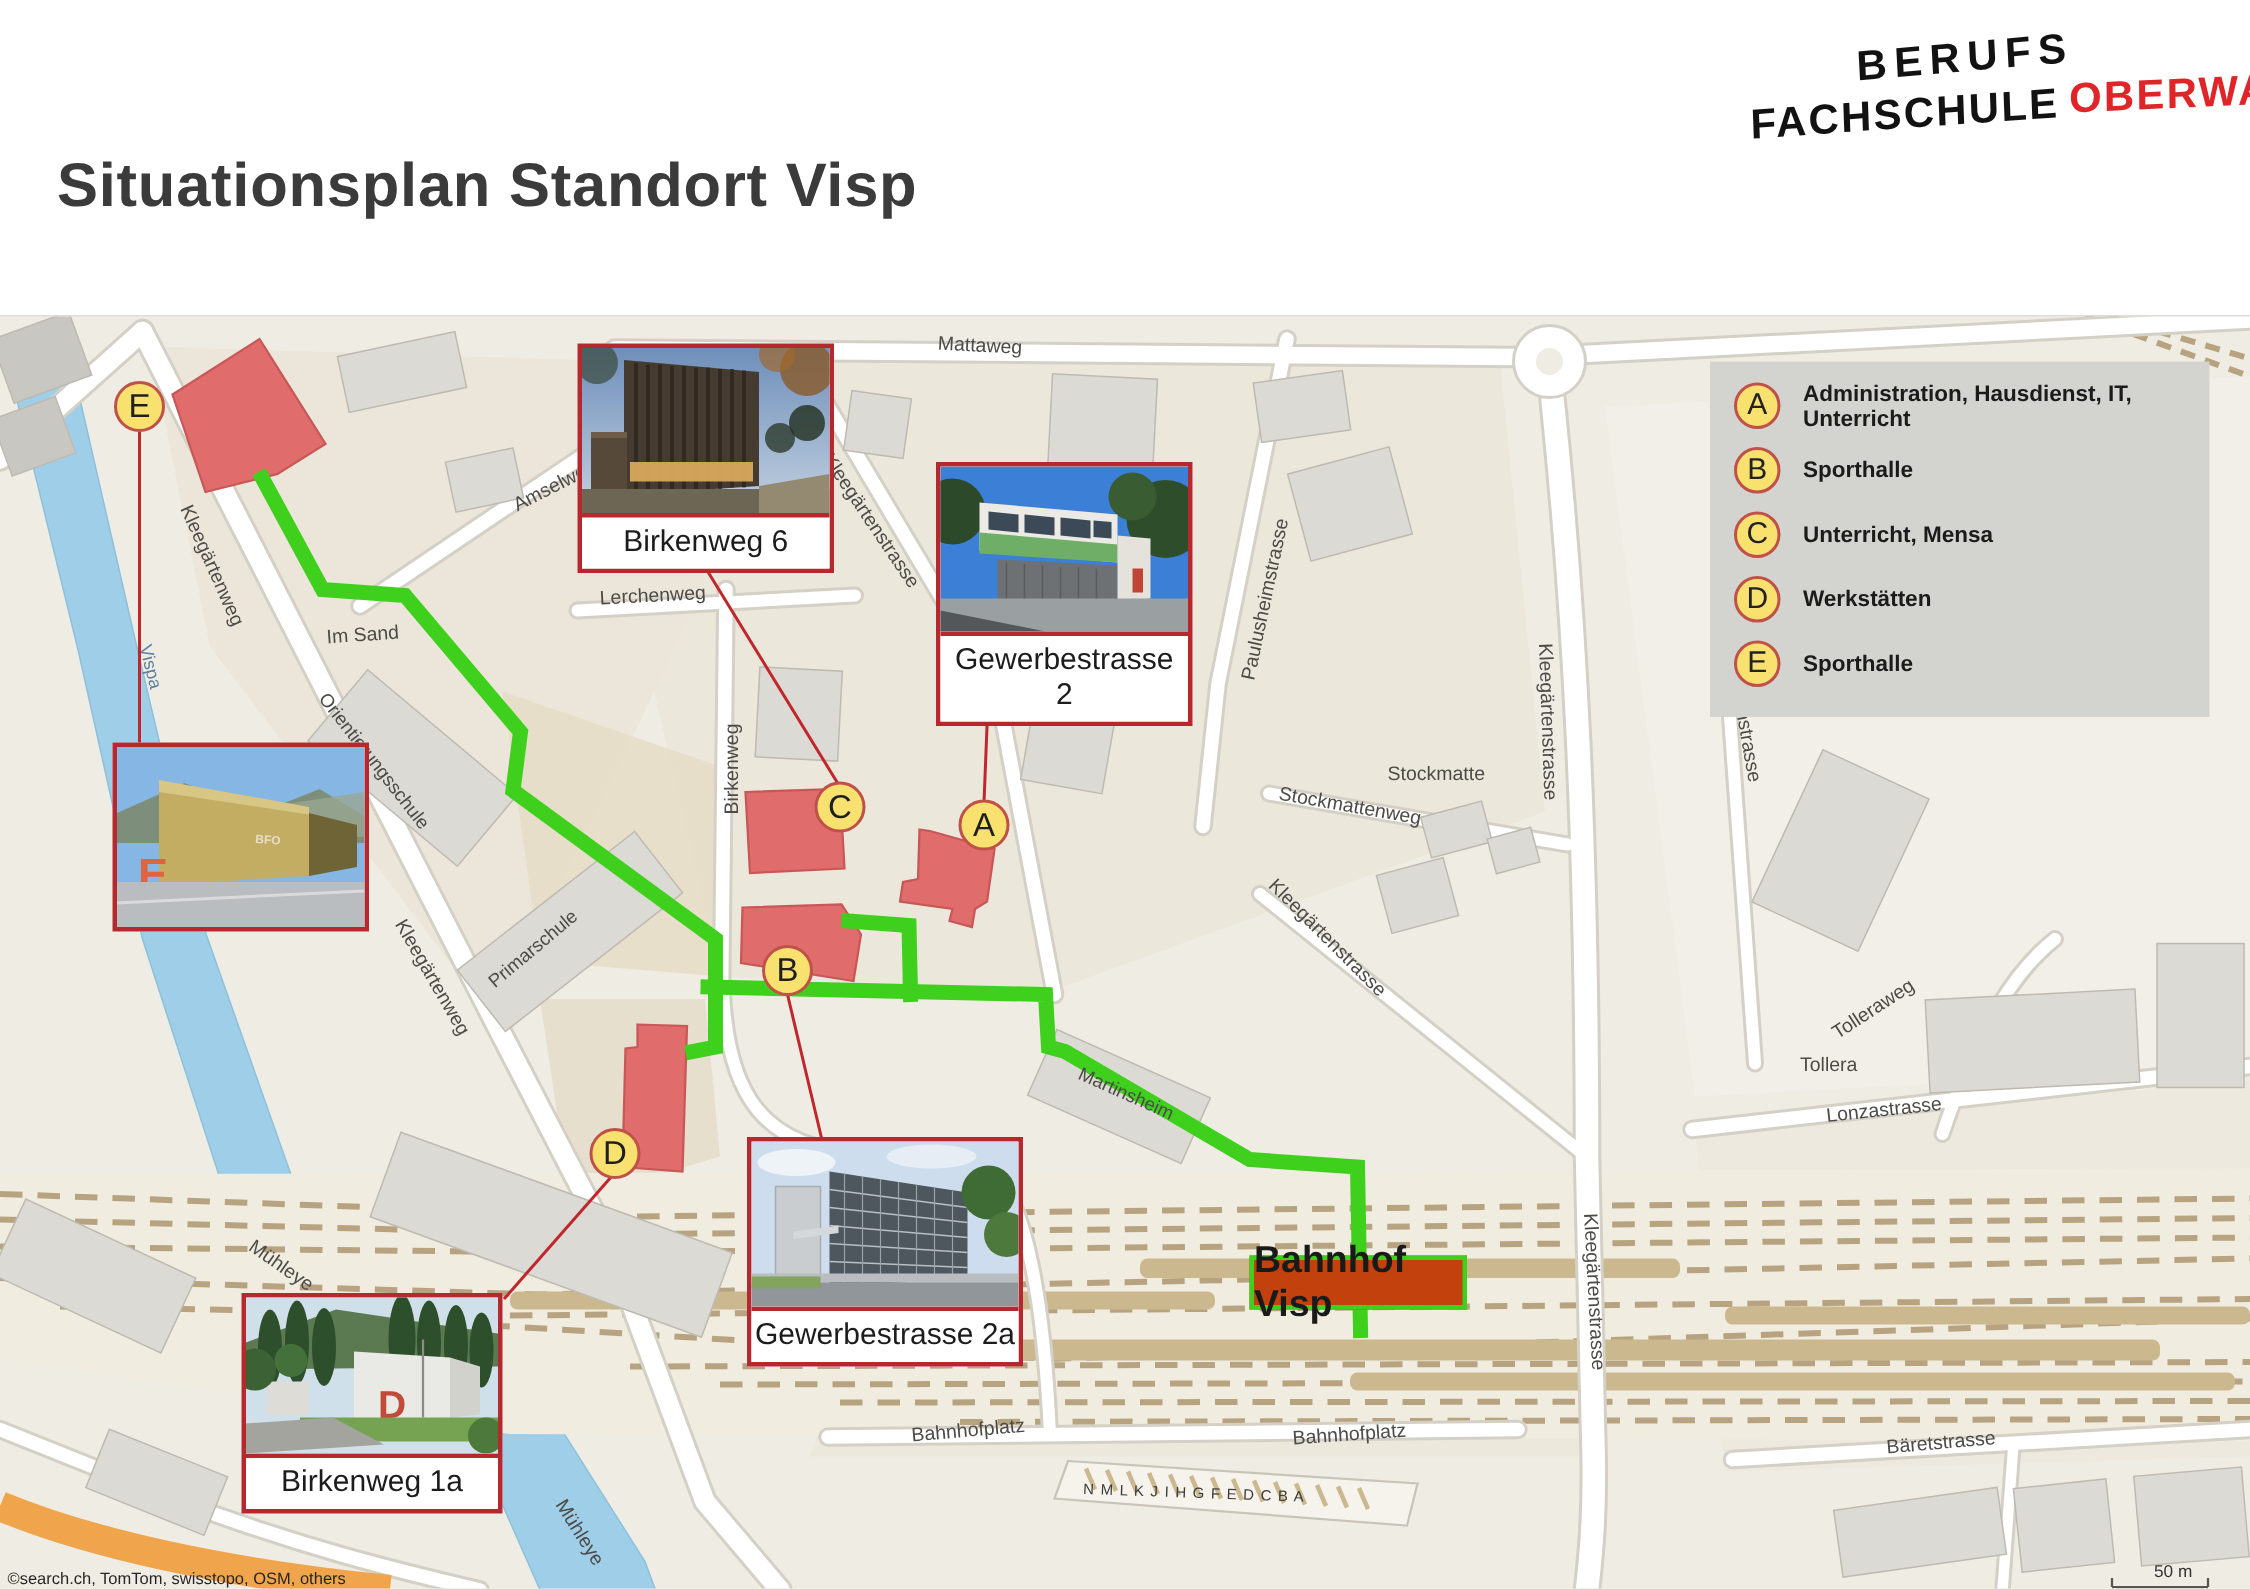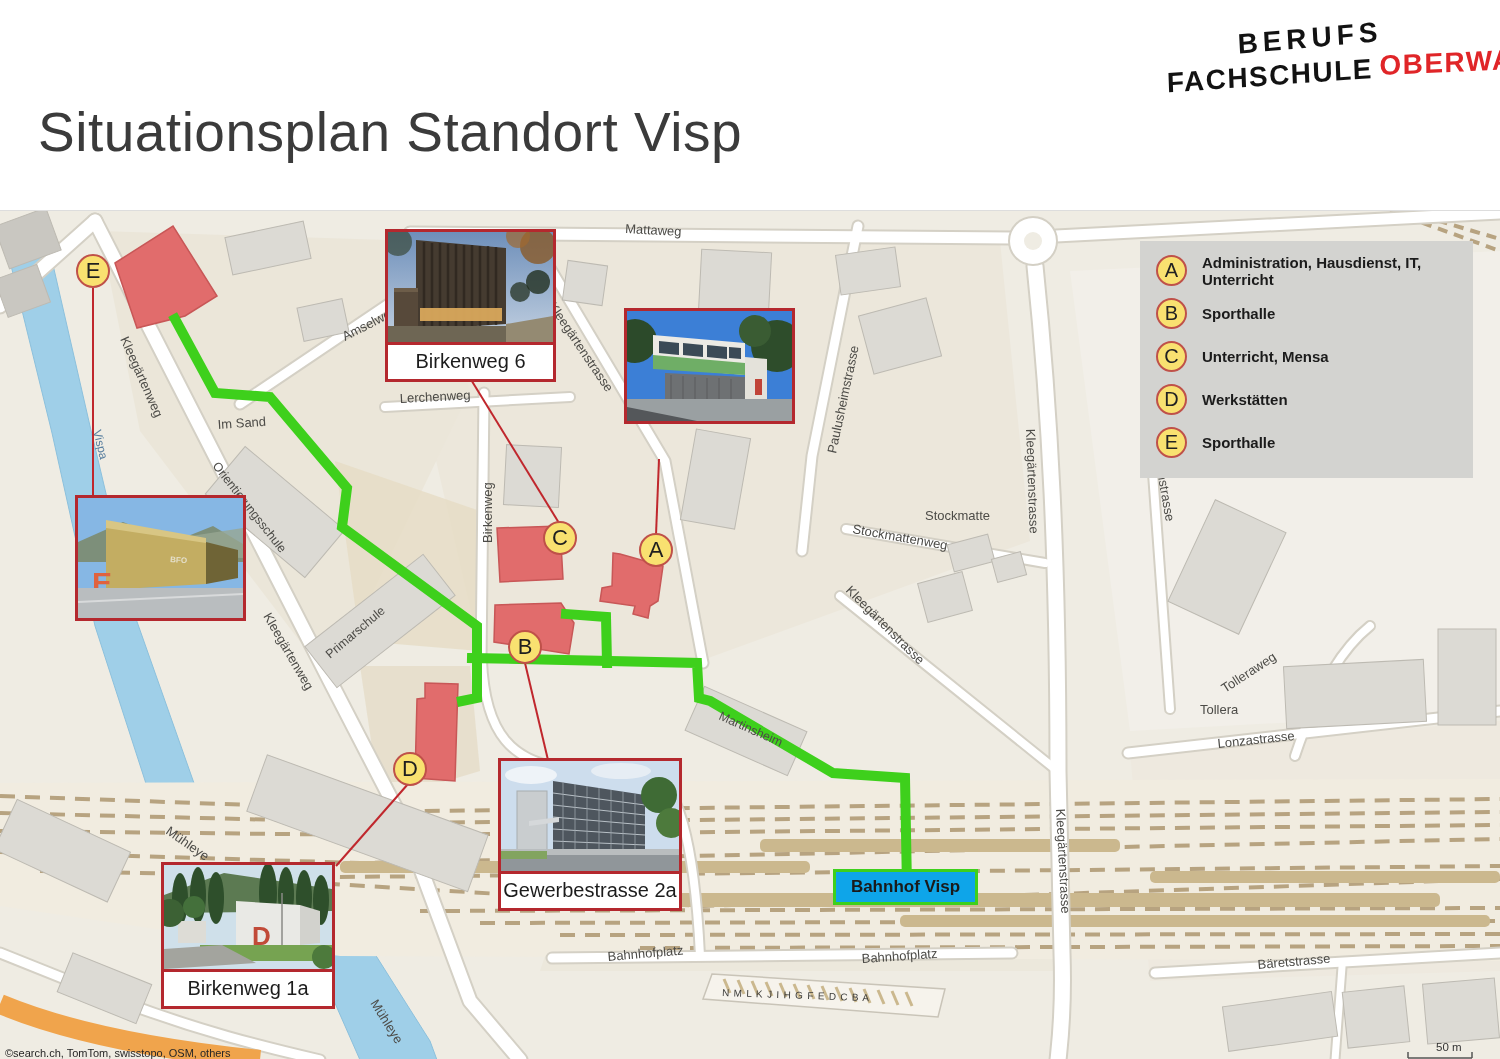--- a/index.html
+++ b/index.html
@@ -2,21 +2,21 @@
 <html><head>
 <meta charset="utf-8">
 <style>
   html,body{margin:0;padding:0;}
   body{
     width:1500px;height:1059px;position:relative;overflow:hidden;
     background:#ffffff;font-family:"Liberation Sans",sans-serif;
   }
   
   .page-title{
-    position:absolute;left:38px;top:100px;font-size:55px;font-weight:400;
+    position:absolute;left:38px;top:100px;font-size:41px;font-weight:700;
     color:#3b3b3b;letter-spacing:.5px;
   }
   .logo{
     position:absolute;right:34px;top:20px;width:300px;
     transform:rotate(-4deg) skewX(-2deg);color:#121212;
     font-weight:700;line-height:1.25;
   }
   .logo .l1{font-size:28px;letter-spacing:5px;margin-left:72px;transform:rotate(-1deg);display:inline-block;}
   .logo .l2{font-size:28px;letter-spacing:1.5px;white-space:nowrap;}
   .logo .red{color:#e02528;margin-left:7px;display:inline-block;transform:rotate(1.5deg);}
@@ -51,24 +51,24 @@
   .card{
     position:absolute;border:3px solid #b4282e;background:#fff;z-index:20;
   }
   .card .photo{display:block;}
   .card .card-label{
     border-top:3px solid #b4282e;background:#fff;text-align:center;
     font-size:20px;color:#1c1c1c;padding:5px 2px 6px 2px;
   }
   
   .station{
-    position:absolute;left:833px;top:658px;width:139px;height:30px;
-    background:#0ea5e9;border:3px solid #3ed01c;z-index:25;
+    position:absolute;left:833px;top:626px;width:139px;height:30px;
+    background:#c2410c;border:3px solid #3ed01c;z-index:25;
     display:flex;align-items:center;justify-content:center;
-    font-size:17px;font-weight:600;color:#1a1a1a;
+    font-size:25px;font-weight:600;color:#1a1a1a;
   }
   .copyright{
     position:absolute;left:5px;top:836px;font-size:11px;color:#262626;z-index:40;
   }
 </style>
 </head>
 <body>
 
 <div class="page-title">Situationsplan Standort Visp</div>
 
@@ -369,20 +369,21 @@
           <path d="M68,66 L68,90"></path>
           <path d="M80,67 L80,91"></path>
           <path d="M92,67 L92,91"></path>
           <path d="M104,68 L104,91"></path>
         </g>
       <polygon points="118,46 140,48 140,88 118,90" fill="#e4e2da"></polygon>
       <rect x="128" y="68" width="7" height="16" fill="#c04438"></rect>
       <rect x="0" y="88" width="165" height="22" fill="#9aa0a2"></rect>
       <polygon points="0,96 70,110 0,110" fill="#54575a"></polygon>
     </svg>
+    <div class="card-label">Gewerbestrasse 2</div>
   </div>
 
   <div class="card" style="left:75px;top:284px;width:165px;">
     <svg class="photo" width="165" height="120" viewBox="0 0 165 120" preserveAspectRatio="none">
       <rect width="165" height="120" fill="#86b7e4"></rect>
       <polygon points="0,44 45,24 95,44 135,28 165,46 165,64 0,64" fill="#7d8f7a"></polygon>
       <polygon points="100,40 165,30 165,60 100,58" fill="#97a692" opacity="0.8"></polygon>
       <polygon points="28,26 128,44 128,86 28,92" fill="#c3ad62"></polygon>
       <polygon points="28,22 128,40 128,45 28,30" fill="#d8c684"></polygon>
       <polygon points="128,44 160,52 160,80 128,86" fill="#6f6436"></polygon>

